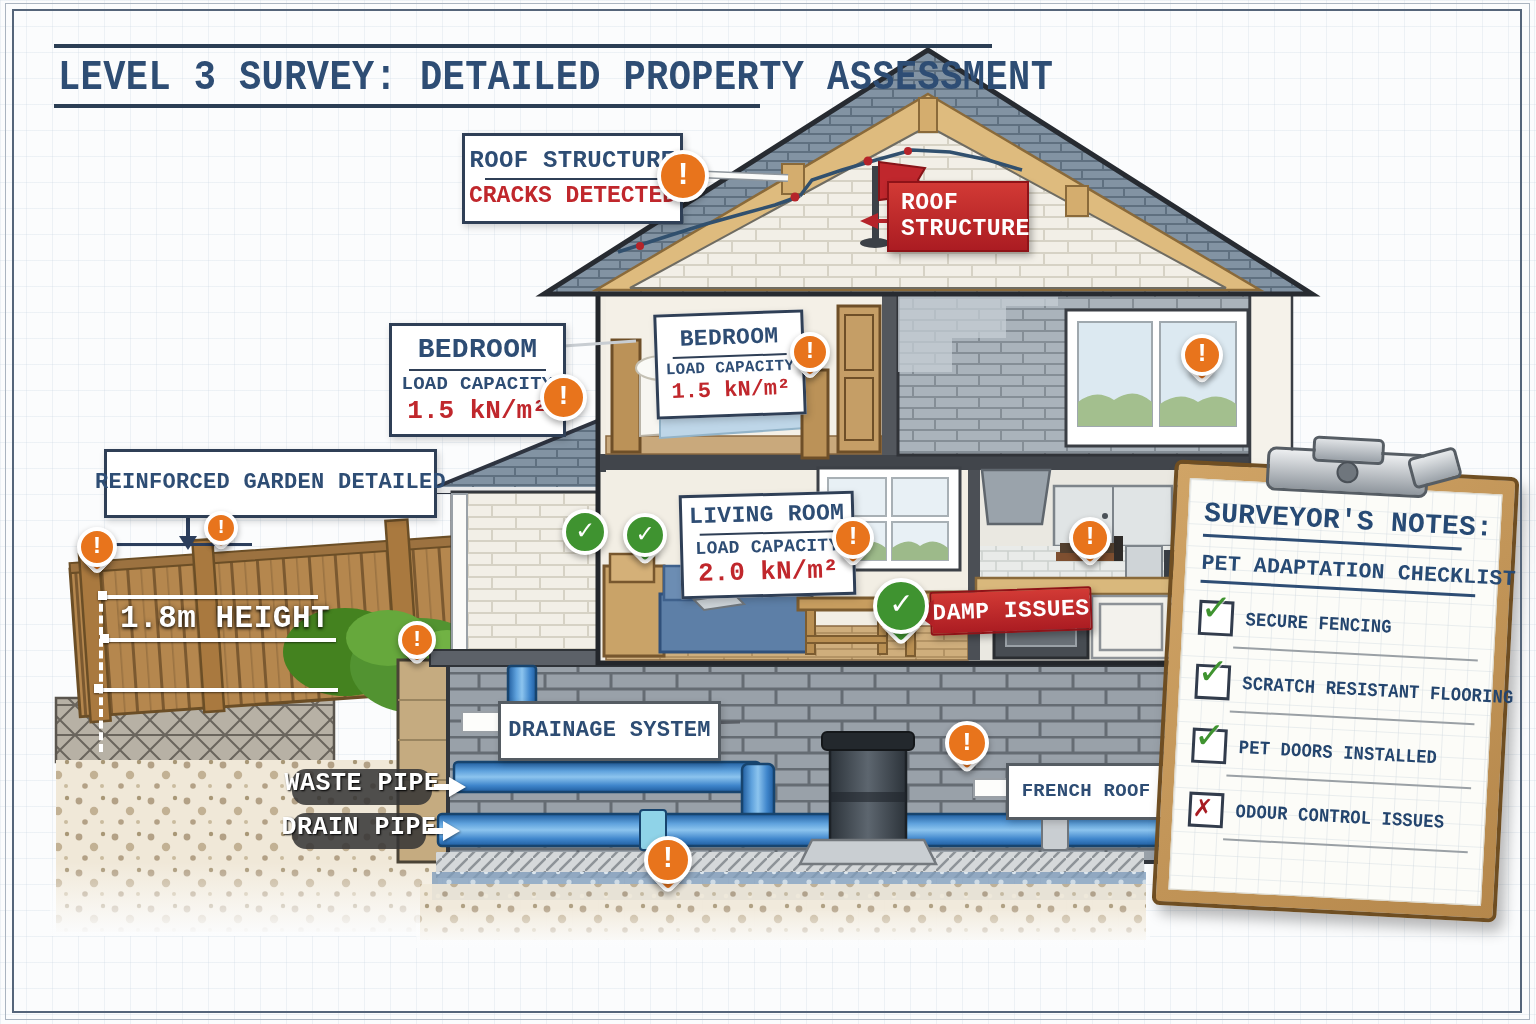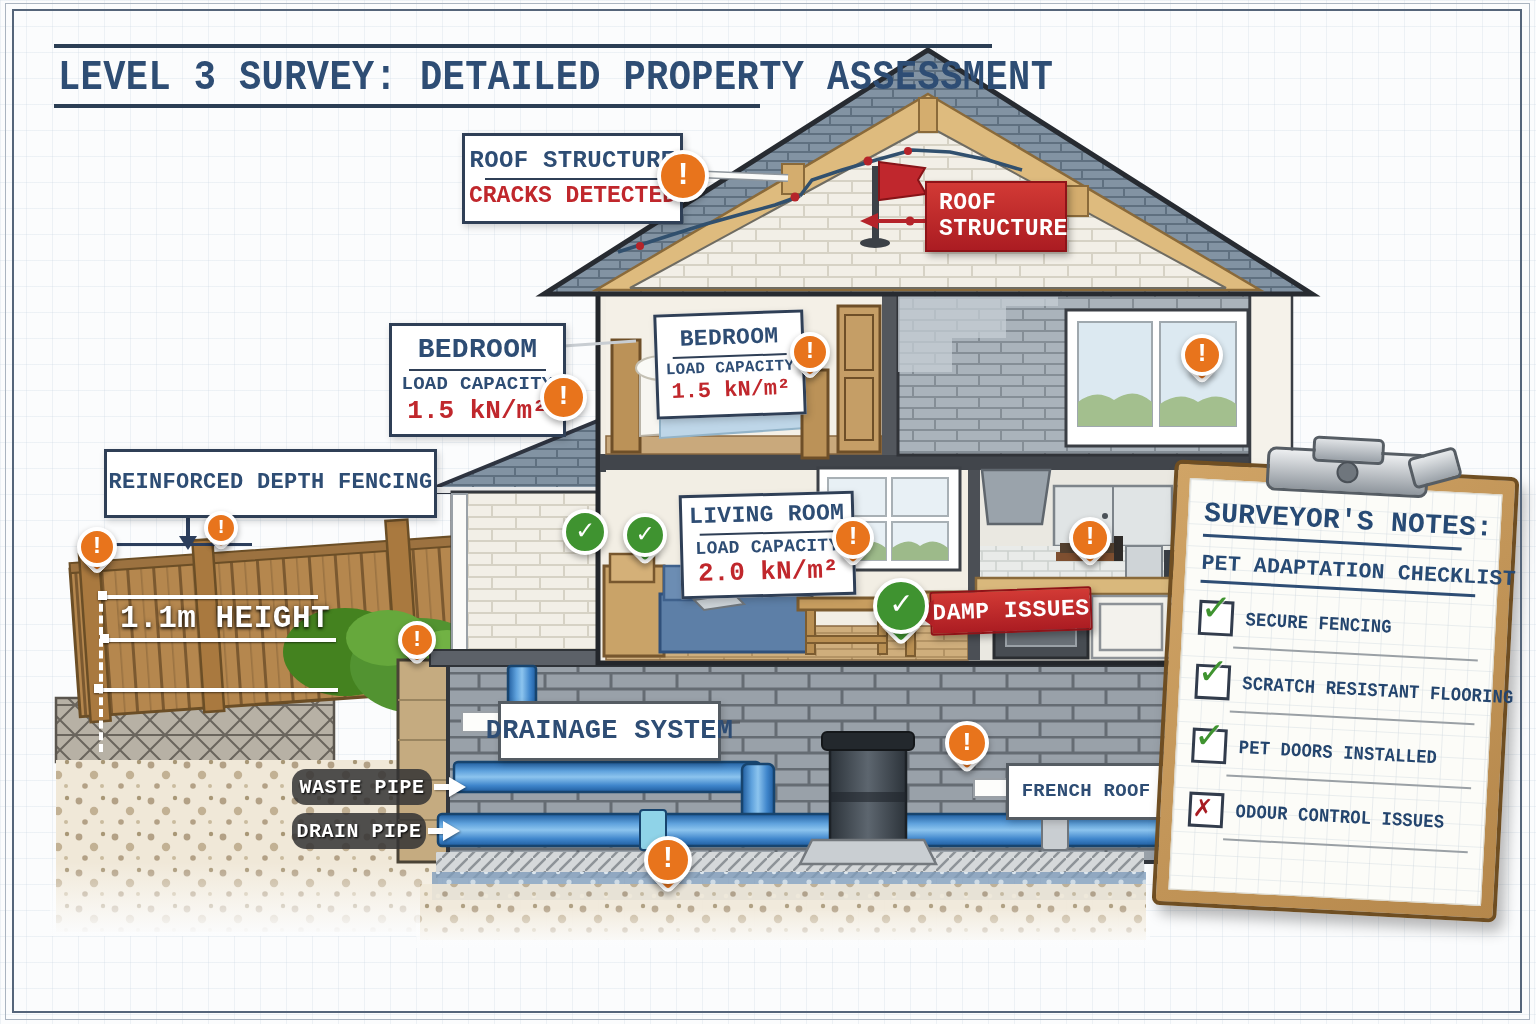--- a/index.html
+++ b/index.html
@@ -37,22 +37,22 @@
     background:var(--c);transform:translateX(-50%) rotate(45deg);border-right:4px solid #fff;border-bottom:4px solid #fff;
     box-sizing:border-box;border-radius:0 0 7px 0;z-index:1;box-shadow:3px 3px 5px rgba(0,0,0,.25);}
   .pin.green{--c:#3f9330;}
   
   .mtext{position:absolute;color:#fff;font-weight:800;font-size:31px;z-index:24;white-space:nowrap;letter-spacing:.5px;
     text-shadow:0 2px 3px rgba(0,0,0,.7),0 0 5px rgba(0,0,0,.45);}
   .mline{position:absolute;height:4px;background:#fff;z-index:23;box-shadow:0 1px 2px rgba(0,0,0,.55);}
   .msq{position:absolute;width:9px;height:9px;background:#fff;z-index:23;box-shadow:0 1px 2px rgba(0,0,0,.55);}
   .mdash{position:absolute;border-left:4px dashed #fff;z-index:23;}
   
-  .dbar{position:absolute;background:rgba(50,50,52,.85);color:#fff;font-weight:800;font-size:20px;display:flex;
-    align-items:center;justify-content:center;z-index:24;letter-spacing:.5px;border-radius:14px;text-shadow:1px 1px 2px #000;white-space:nowrap;}
+  .dbar{position:absolute;background:rgba(50,50,52,.85);color:#fff;font-weight:800;font-size:25px;display:flex;
+    justify-content:center;z-index:24;letter-spacing:.5px;border-radius:14px;text-shadow:1px 1px 2px #000;white-space:nowrap;}
   .aline{position:absolute;height:6px;background:#fff;z-index:24;box-shadow:1px 1px 2px rgba(0,0,0,.4);}
   .ahead{position:absolute;width:0;height:0;border-top:10px solid transparent;border-bottom:10px solid transparent;
     border-left:17px solid #fff;z-index:24;filter:drop-shadow(1px 1px 1px rgba(0,0,0,.4));}
   
   .nline{position:absolute;background:#2c3e5c;z-index:24;}
   .nhead{position:absolute;width:0;height:0;border-left:9px solid transparent;border-right:9px solid transparent;
     border-top:14px solid #2c3e5c;z-index:24;}
   
   #clipboard{position:absolute;left:1163px;top:468px;width:337px;height:438px;transform:rotate(3deg);z-index:40;
     background:linear-gradient(135deg,#d0a466,#b5874b);border:4px solid #6f4e22;border-radius:8px;
@@ -336,21 +336,21 @@
   <div class="hrule" style="left:54px;top:44px;width:938px;"></div>
   <div id="title">LEVEL 3 SURVEY: DETAILED PROPERTY ASSESSMENT</div>
   <div class="hrule" style="left:54px;top:104px;width:706px;"></div>
 
   <div class="lbox" style="left:462px;top:133px;width:203px;height:77px;">
     <span class="t" style="font-size:24px;">ROOF STRUCTURE</span>
     <span class="dv"></span>
     <span class="r" style="font-size:23px;">CRACKS DETECTED</span>
   </div>
 
-  <div class="banner" id="roof-banner" style="left:925px;top:181px;width:126px;height:67px;">
+  <div class="banner" id="roof-banner" style="left:887px;top:181px;width:126px;height:67px;">
     <span>ROOF</span>
     <span>STRUCTURE</span>
   </div>
 
   <div class="lbox" style="left:389px;top:323px;width:159px;height:100px;">
     <span class="t" style="font-size:28px;">BEDROOM</span>
     <span class="dv"></span>
     <span class="t" style="font-size:19px;">LOAD CAPACITY</span>
     <span class="r" style="font-size:26px;">1.5 kN/m²</span>
   </div>
@@ -367,37 +367,37 @@
     <span class="dv"></span>
     <span class="t" style="font-size:18px;">LOAD CAPACITY</span>
     <span class="r" style="font-size:26px;">2.0 kN/m²</span>
   </div>
 
   <div class="banner" id="damp-banner" style="left:930px;top:589px;width:158px;height:40px;">
     <span>DAMP ISSUES</span>
   </div>
 
   <div class="lbox" style="left:104px;top:449px;width:315px;height:55px;">
-    <span class="t" style="font-size:22px;">REINFORCED DEPTH FENCING</span>
+    <span class="t" style="font-size:22px;">REINFORCED GARDEN DETAILED</span>
   </div>
   <div class="nline" style="left:186px;top:507px;width:3.5px;height:30px;"></div>
   <div class="nhead" style="left:179px;top:536px;"></div>
   <div class="nline" style="left:114px;top:543px;width:138px;height:3px;"></div>
 
   <div class="mline" style="left:106px;top:595px;width:212px;"></div>
   <div class="msq" style="left:98px;top:591px;"></div>
-  <div class="mtext" style="left:120px;top:601px;">1.1m HEIGHT</div>
+  <div class="mtext" style="left:120px;top:601px;">1.8m HEIGHT</div>
   <div class="mline" style="left:108px;top:638px;width:228px;"></div>
   <div class="msq" style="left:100px;top:634px;"></div>
   <div class="mline" style="left:100px;top:688px;width:238px;"></div>
   <div class="msq" style="left:94px;top:684px;"></div>
   <div class="mdash" style="left:99px;top:592px;height:160px;"></div>
 
   <div class="lbox gray-border" style="left:498px;top:701px;width:205px;height:46px;">
-    <span class="t" style="font-size:27px;">DRAINAGE SYSTEM</span>
+    <span class="t" style="font-size:22px;">DRAINAGE SYSTEM</span>
   </div>
 
   <div class="dbar" style="left:292px;top:769px;width:140px;height:36px;">
     <span>WASTE PIPE</span>
   </div>
   <div class="aline" style="left:434px;top:784px;width:15px;"></div>
   <div class="ahead" style="left:449px;top:777px;"></div>
   <div class="dbar" style="left:292px;top:813px;width:134px;height:36px;">
     <span>DRAIN PIPE</span>
   </div>

